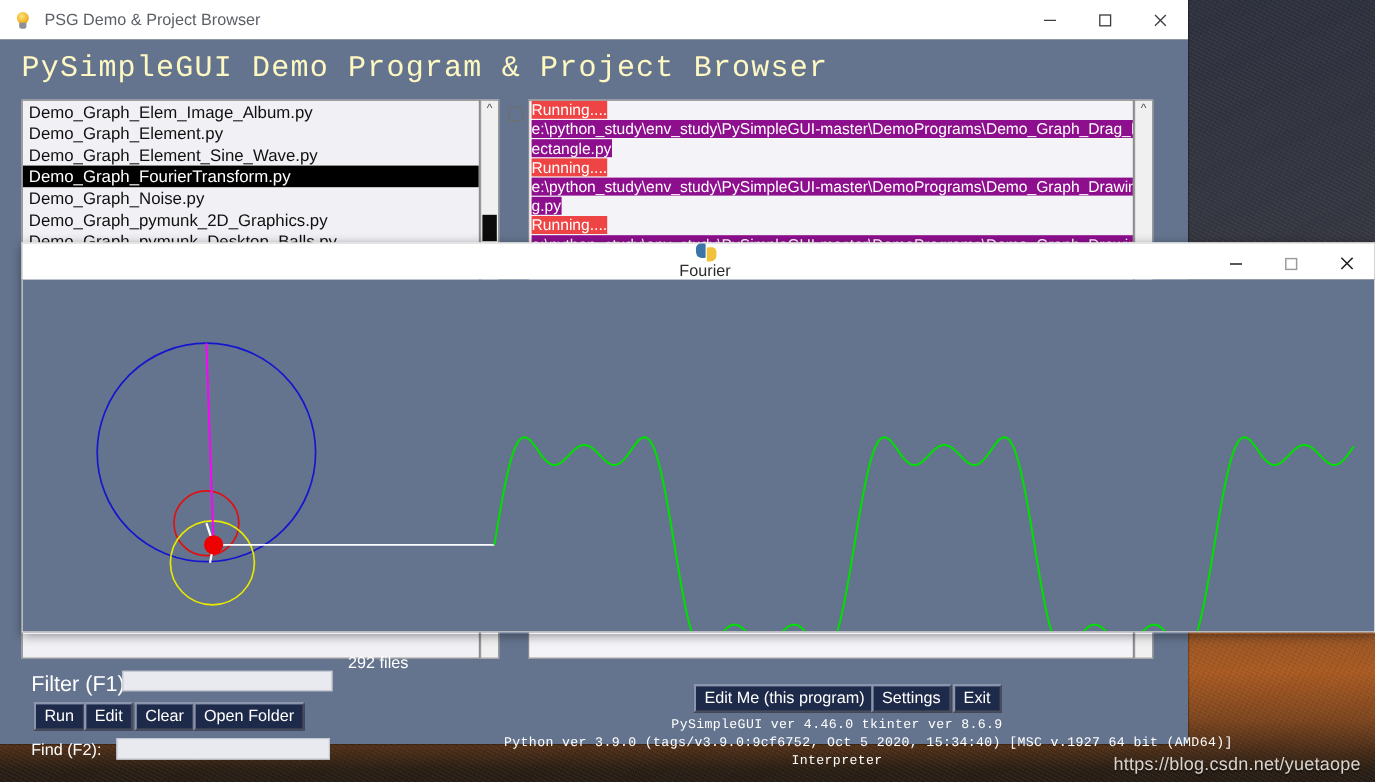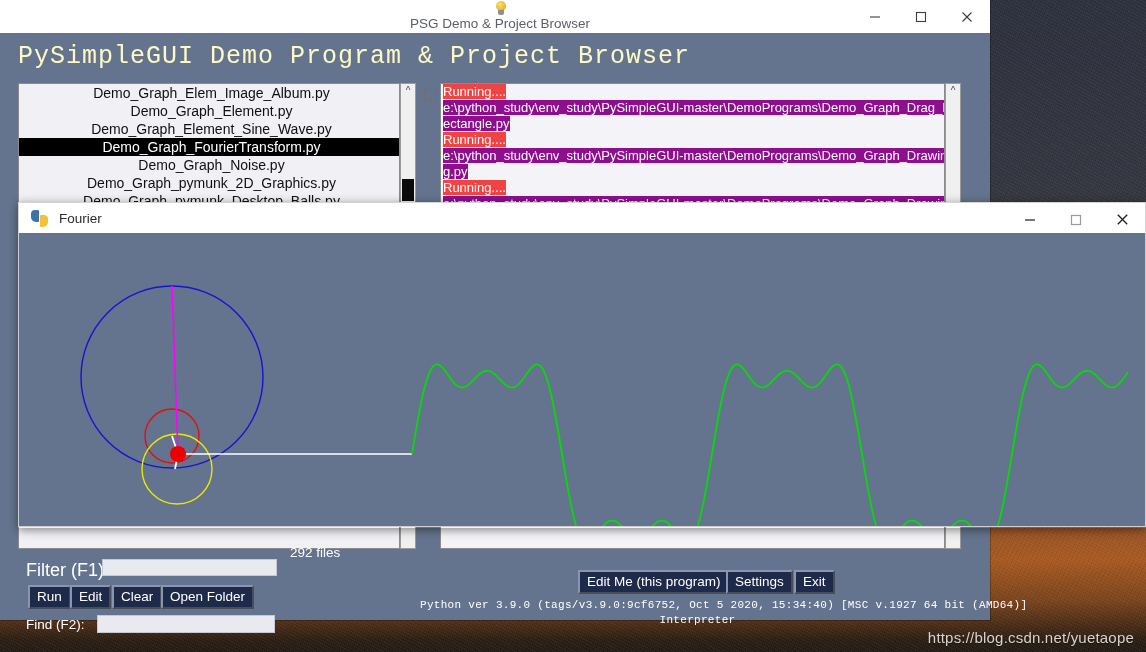--- a/index.html
+++ b/index.html
@@ -56,21 +56,20 @@
     left: 0; top: 0;
     width: 990px; height: 620px;
     box-shadow: 0 0 0 1px rgba(0,0,0,.25);
   }
   #main-titlebar {
     height: 33px;
     background: #ffffff;
     display: flex;
     align-items: center;
     position: relative;
-    flex-direction: column;
   }
   #main-titlebar .tb-icon {
     width: 16px; height: 16px;
     margin-left: 11px;
     position: relative;
   }
   .bulb {
     width: 16px; height: 16px;
     position: relative;
   }
@@ -135,21 +134,20 @@
     box-sizing: border-box;
     overflow: hidden;
   }
   .file-row {
     font-size: 14px;
     color: #101010;
     padding: 1px 0 1px 5px;
     white-space: nowrap;
     line-height: 16px;
     font-family: "Liberation Sans", sans-serif;
-    text-align: center;
   }
   .file-row.selected {
     background: #000000;
     color: #ffffff;
   }
   #list-scroll {
     position: absolute;
     left: 400px; top: 50px;
     width: 16px; height: 466px;
     background: #f0f0f0;
@@ -290,20 +288,21 @@
   }
   #fourier-titlebar {
     height: 31px;
     background: #ffffff;
     display: flex;
     align-items: center;
     position: relative;
     border: 1px solid #d4d4d4;
     border-bottom: none;
     box-sizing: border-box;
+    flex-direction: column;
   }
   .pylogo {
     width: 17px; height: 17px;
     margin-left: 12px;
     position: relative;
   }
   .pylogo .p1, .pylogo .p2 {
     position: absolute;
     width: 8px; height: 12px;
   }
@@ -411,20 +410,21 @@
     <button class="psg-btn" id="btn-openfolder">Open Folder</button>
 
     <div id="find-label">Find (F2):</div>
     <input id="find-input" type="text" value="" style="">
 
     <button class="psg-btn" id="btn-editme">Edit Me (this program)</button>
     <button class="psg-btn" id="btn-settings">Settings</button>
     <button class="psg-btn" id="btn-exit">Exit</button>
 
     <div id="version-block">
+      <div class="vline">PySimpleGUI ver 4.46.0   tkinter ver 8.6.9</div>
       <div class="vline">Python ver 3.9.0 (tags/v3.9.0:9cf6752, Oct  5 2020, 15:34:40) [MSC v.1927 64 bit (AMD64)]</div>
       <div class="vline">Interpreter</div>
     </div>
 
   </div>
 </div>
 
 <div id="fourier-window">
 
   <div id="fourier-titlebar">

